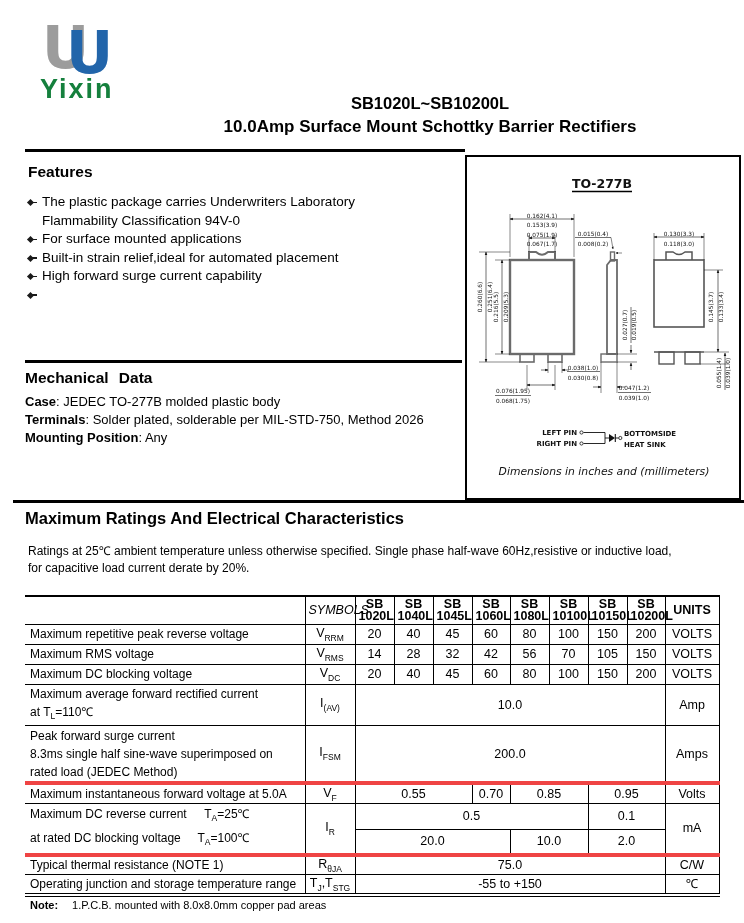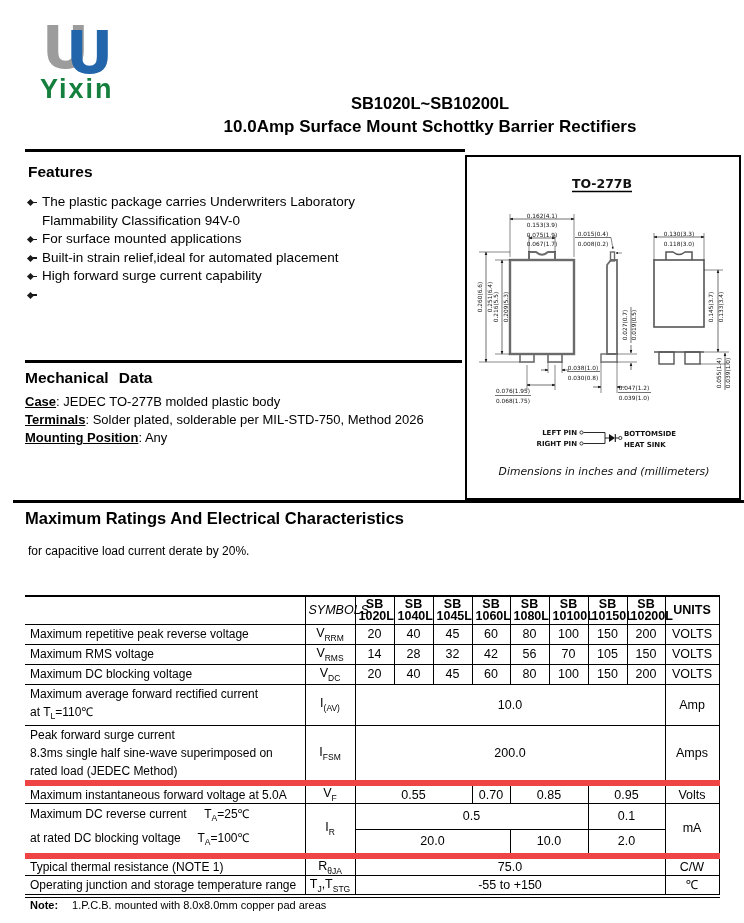--- a/index.html
+++ b/index.html
@@ -29,21 +29,21 @@
   .feat-text { font-size:13.5px; line-height:18.5px; }
   .feat-text span { display:block; }
   .bullet { display:inline-flex; align-items:center; flex:0 0 14px; width:14px; margin-top:7px; }
   .bullet .d { width:5px; height:5px; background:#1a1a1a; transform:rotate(45deg); }
   .bullet .t { width:5px; height:1.7px; background:#1a1a1a; margin-left:-1px; }
 
   
   .mech { position:absolute; left:25px; top:369px; width:437px; }
   .mech h2 { font-size:15.5px; font-weight:bold; word-spacing:6px; margin-bottom:6px; }
   .mech-line { font-size:13px; line-height:18px; }
-  .mech-line b { font-weight:bold;text-decoration:underline; }
+  .mech-line b { font-weight:bold; }
 
   
   .pkg-box { position:absolute; left:465px; top:155px; width:276px; height:345px;
              border:2px solid #000; background:#fff; }
 
   
   .ratings-head { position:absolute; left:25px; top:509px; font-size:16.5px; font-weight:bold; }
   .ratings-intro { position:absolute; left:28px; top:543px; font-size:12px; line-height:17px; }
 
   
@@ -57,21 +57,21 @@
   td.symh { font-style:italic; font-size:10px; }
   td.ph { font-weight:bold; font-size:10.5px; line-height:12.5px; padding:0 1px; }
   td.ph span { display:block; }
   td.uh { font-weight:bold; font-size:12.5px; }
   td.unit { font-size:12px; }
   .sym { font-size:12.5px; }
   .sym sub, .lab sub, .cond sub { font-size:8.5px; }
   tr.h38 td { height:38px; }
   tr.h58 td { height:58px; }
   td.ml div, td.ml span.blk { display:block; text-align:left; line-height:18px; }
-  tr.thick td { border-top:6px solid #ef4444; }
+  tr.thick td { border-top:4px solid #ef4444; }
   tr.lastrow td { border-bottom:4px double #000; }
   .irlab { line-height:20px; }
   .irline { display:flex; justify-content:space-between; padding-right:52px; }
 
   .note { position:absolute; left:30px; top:899px; font-size:11px; }
   .note b { font-weight:bold; margin-right:14px; }
 </style>
 </head>
 <body>
 
@@ -281,20 +281,21 @@
 
         <text x="137" y="318" font-size="10.8" font-style="italic">Dimensions in inches and (millimeters)</text>
       </g>
     </svg>
   </div>
 
   <div class="rule rule-full"></div>
 
   <div class="ratings-head">Maximum Ratings And Electrical Characteristics</div>
   <div class="ratings-intro">
+    <div>Ratings at 25℃ ambient temperature unless otherwise specified. Single phase half-wave 60Hz,resistive or inductive load,</div>
     <div>for capacitive load current derate by 20%.</div>
   </div>
 
   <table class="rt">
     <colgroup>
       <col style="width:280px">
         <col style="width:50px">
       <col style="width:39px">
         <col style="width:39px">
         <col style="width:39px">

